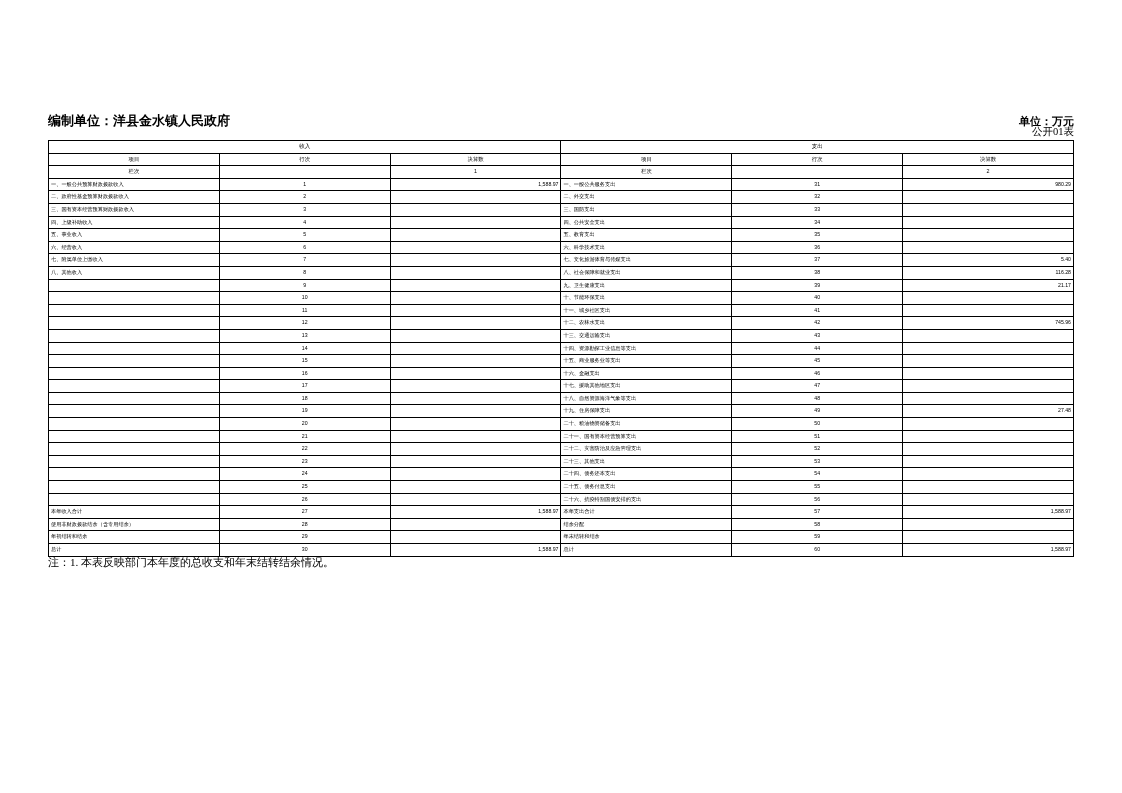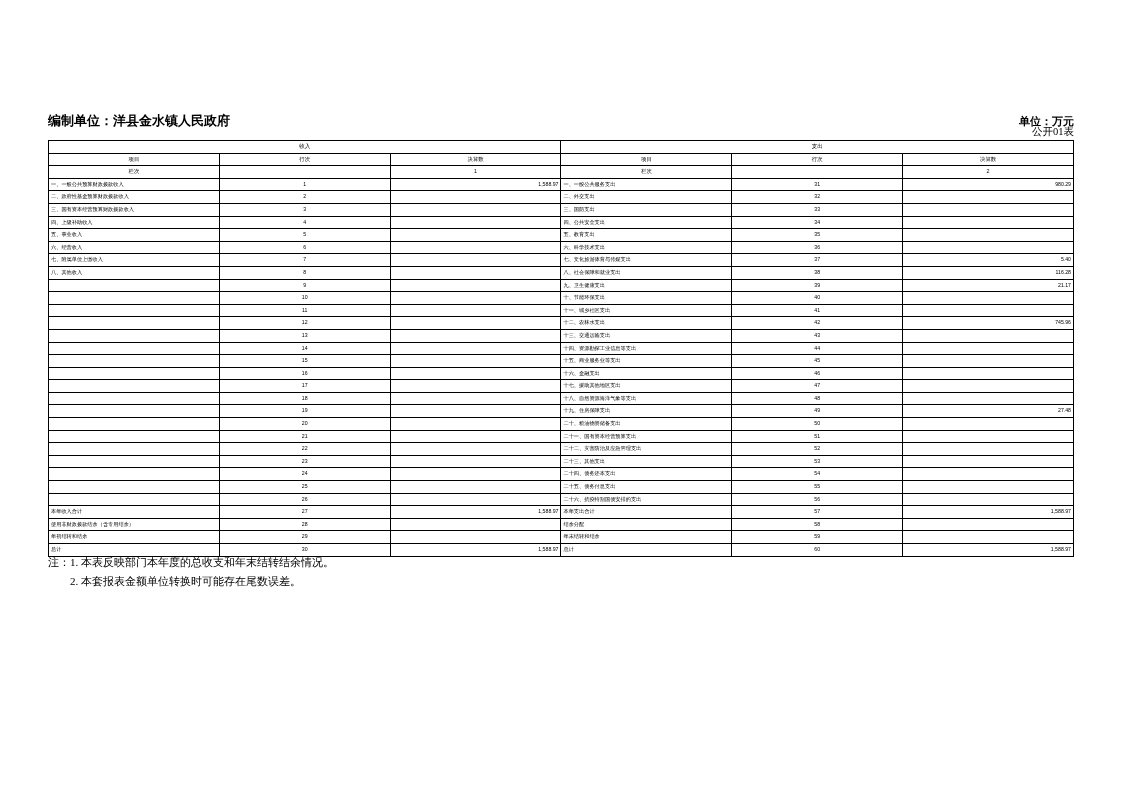--- a/index.html
+++ b/index.html
@@ -366,16 +366,15 @@
           <td class="c-val">1,588.97</td>
           <td class="c-item">总计</td>
           <td class="c-num">60</td>
           <td class="c-val">1,588.97</td>
         </tr>
       </tbody>
   </table>
 
   <div class="notes">
     <div>注：1. 本表反映部门本年度的总收支和年末结转结余情况。</div>
-    <div>　　2. 本套报表金额单位转换时可能存在尾数误差。</div>
   </div>
 
 </div>
 
 </body></html>

